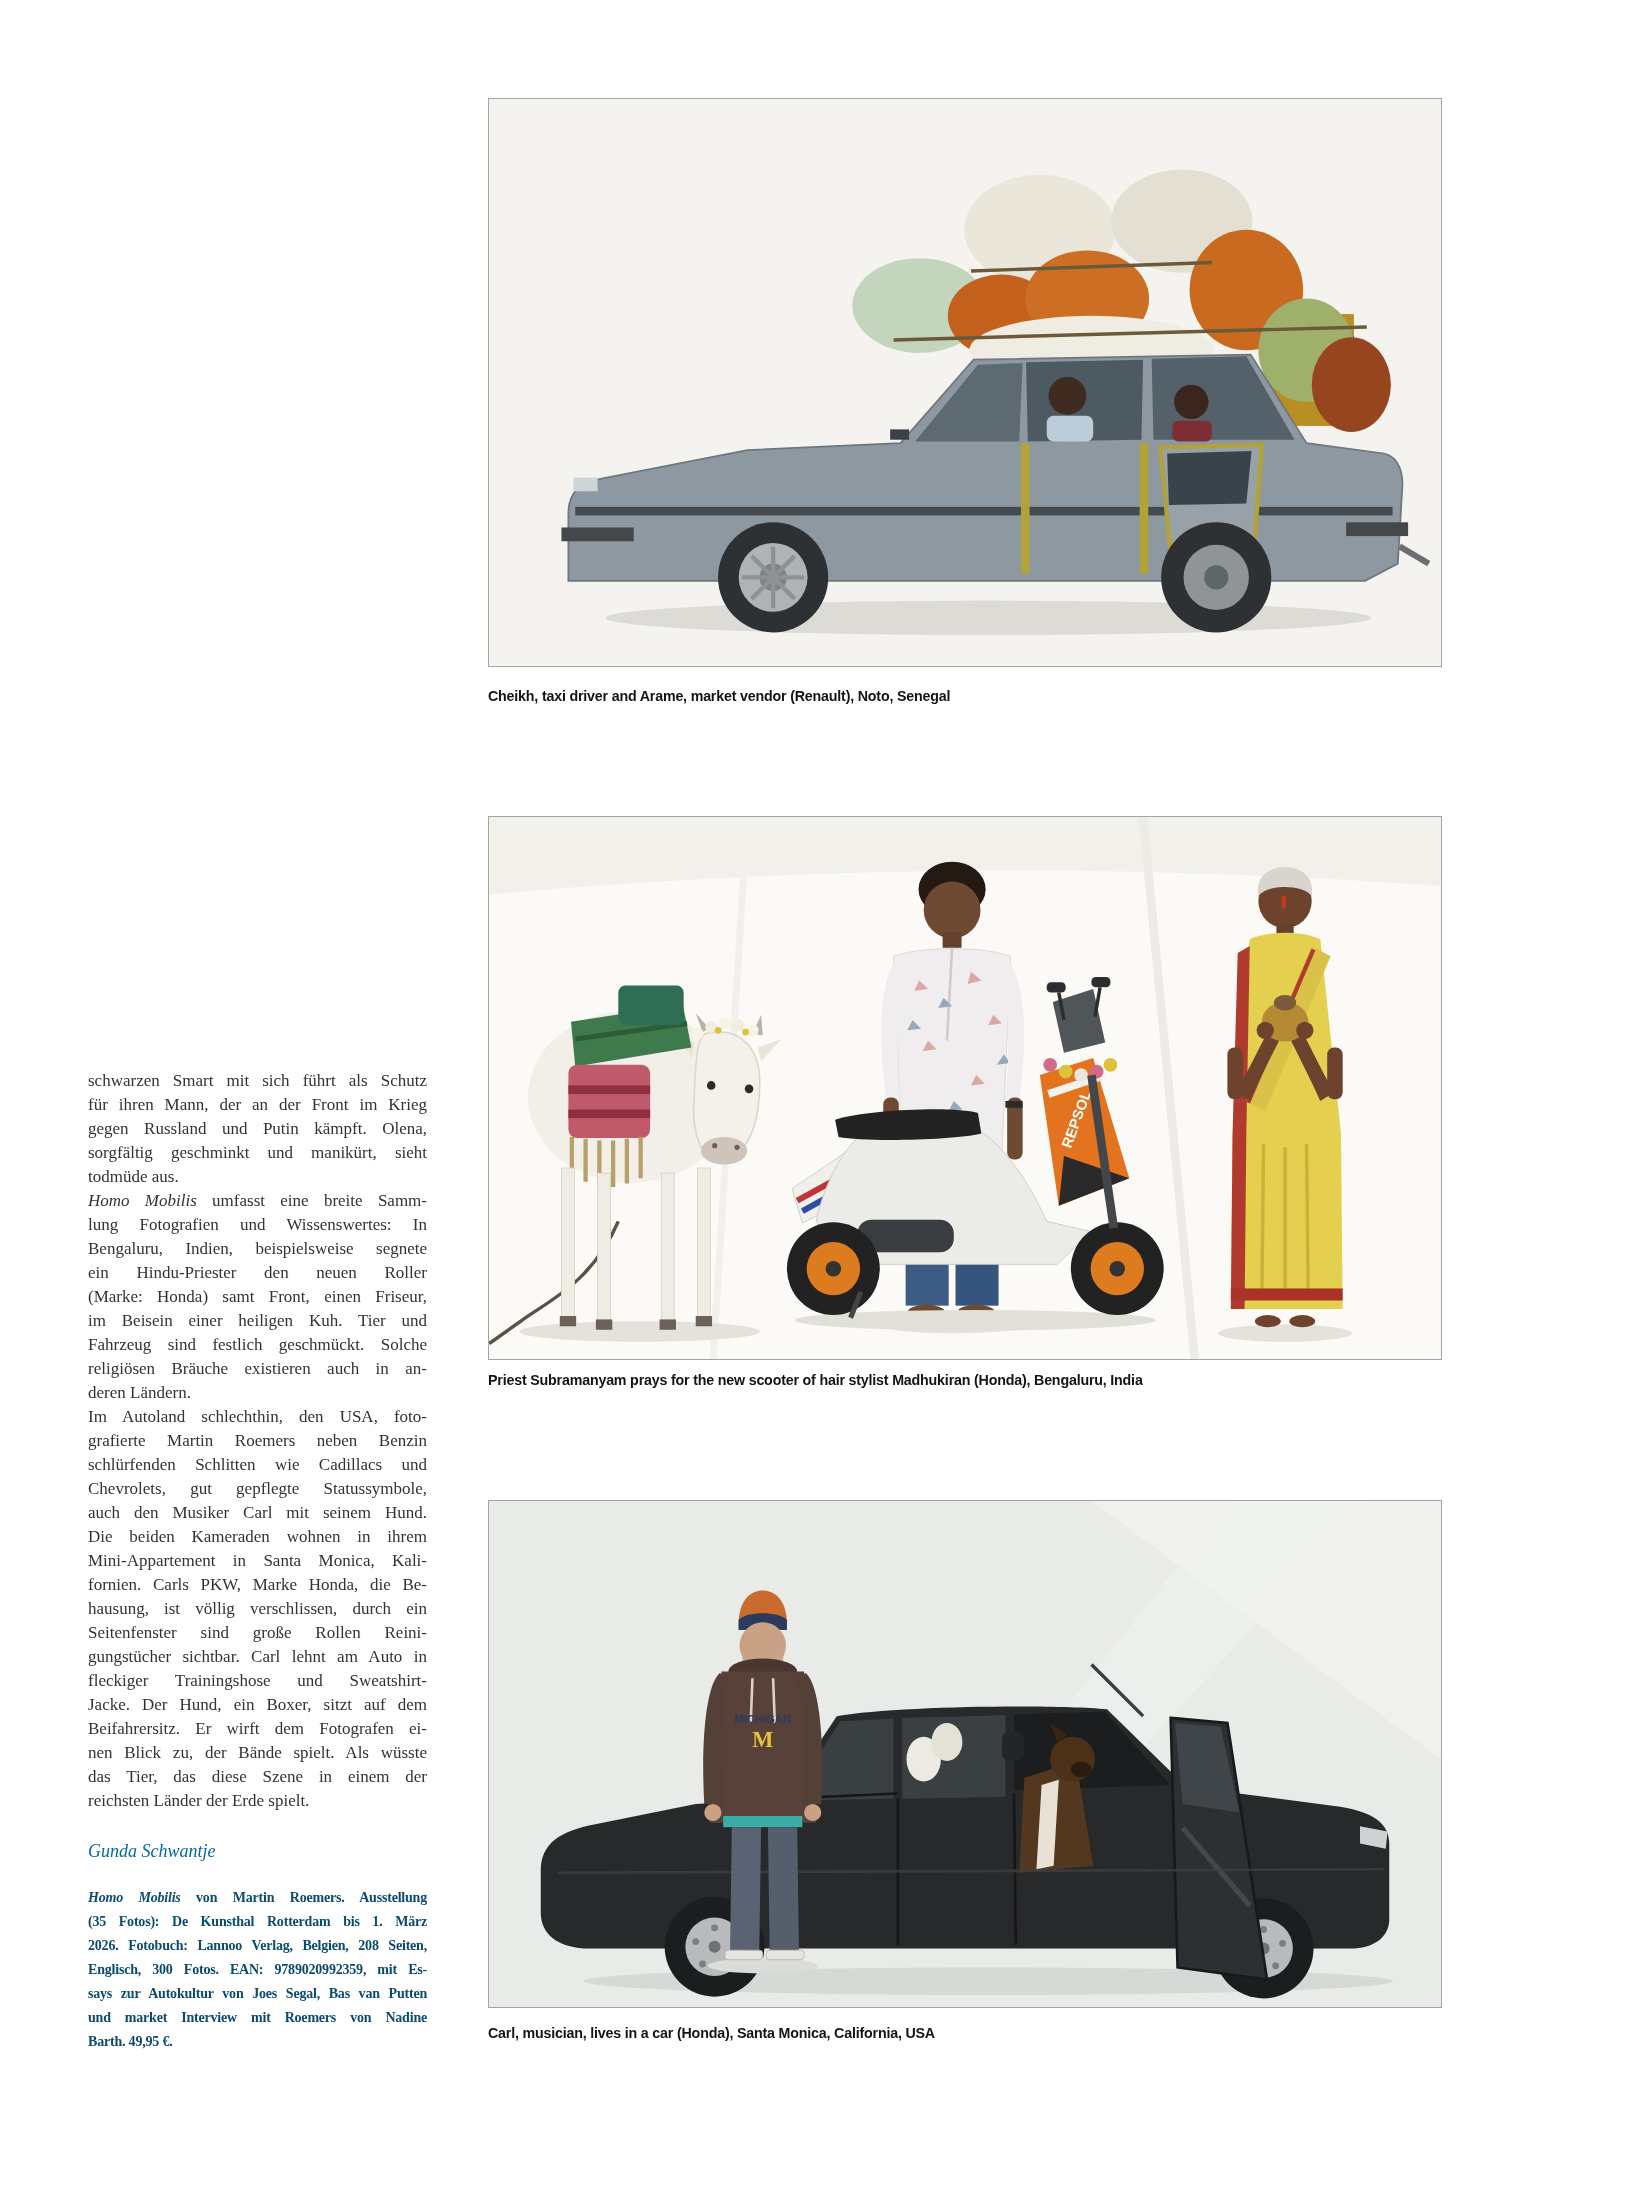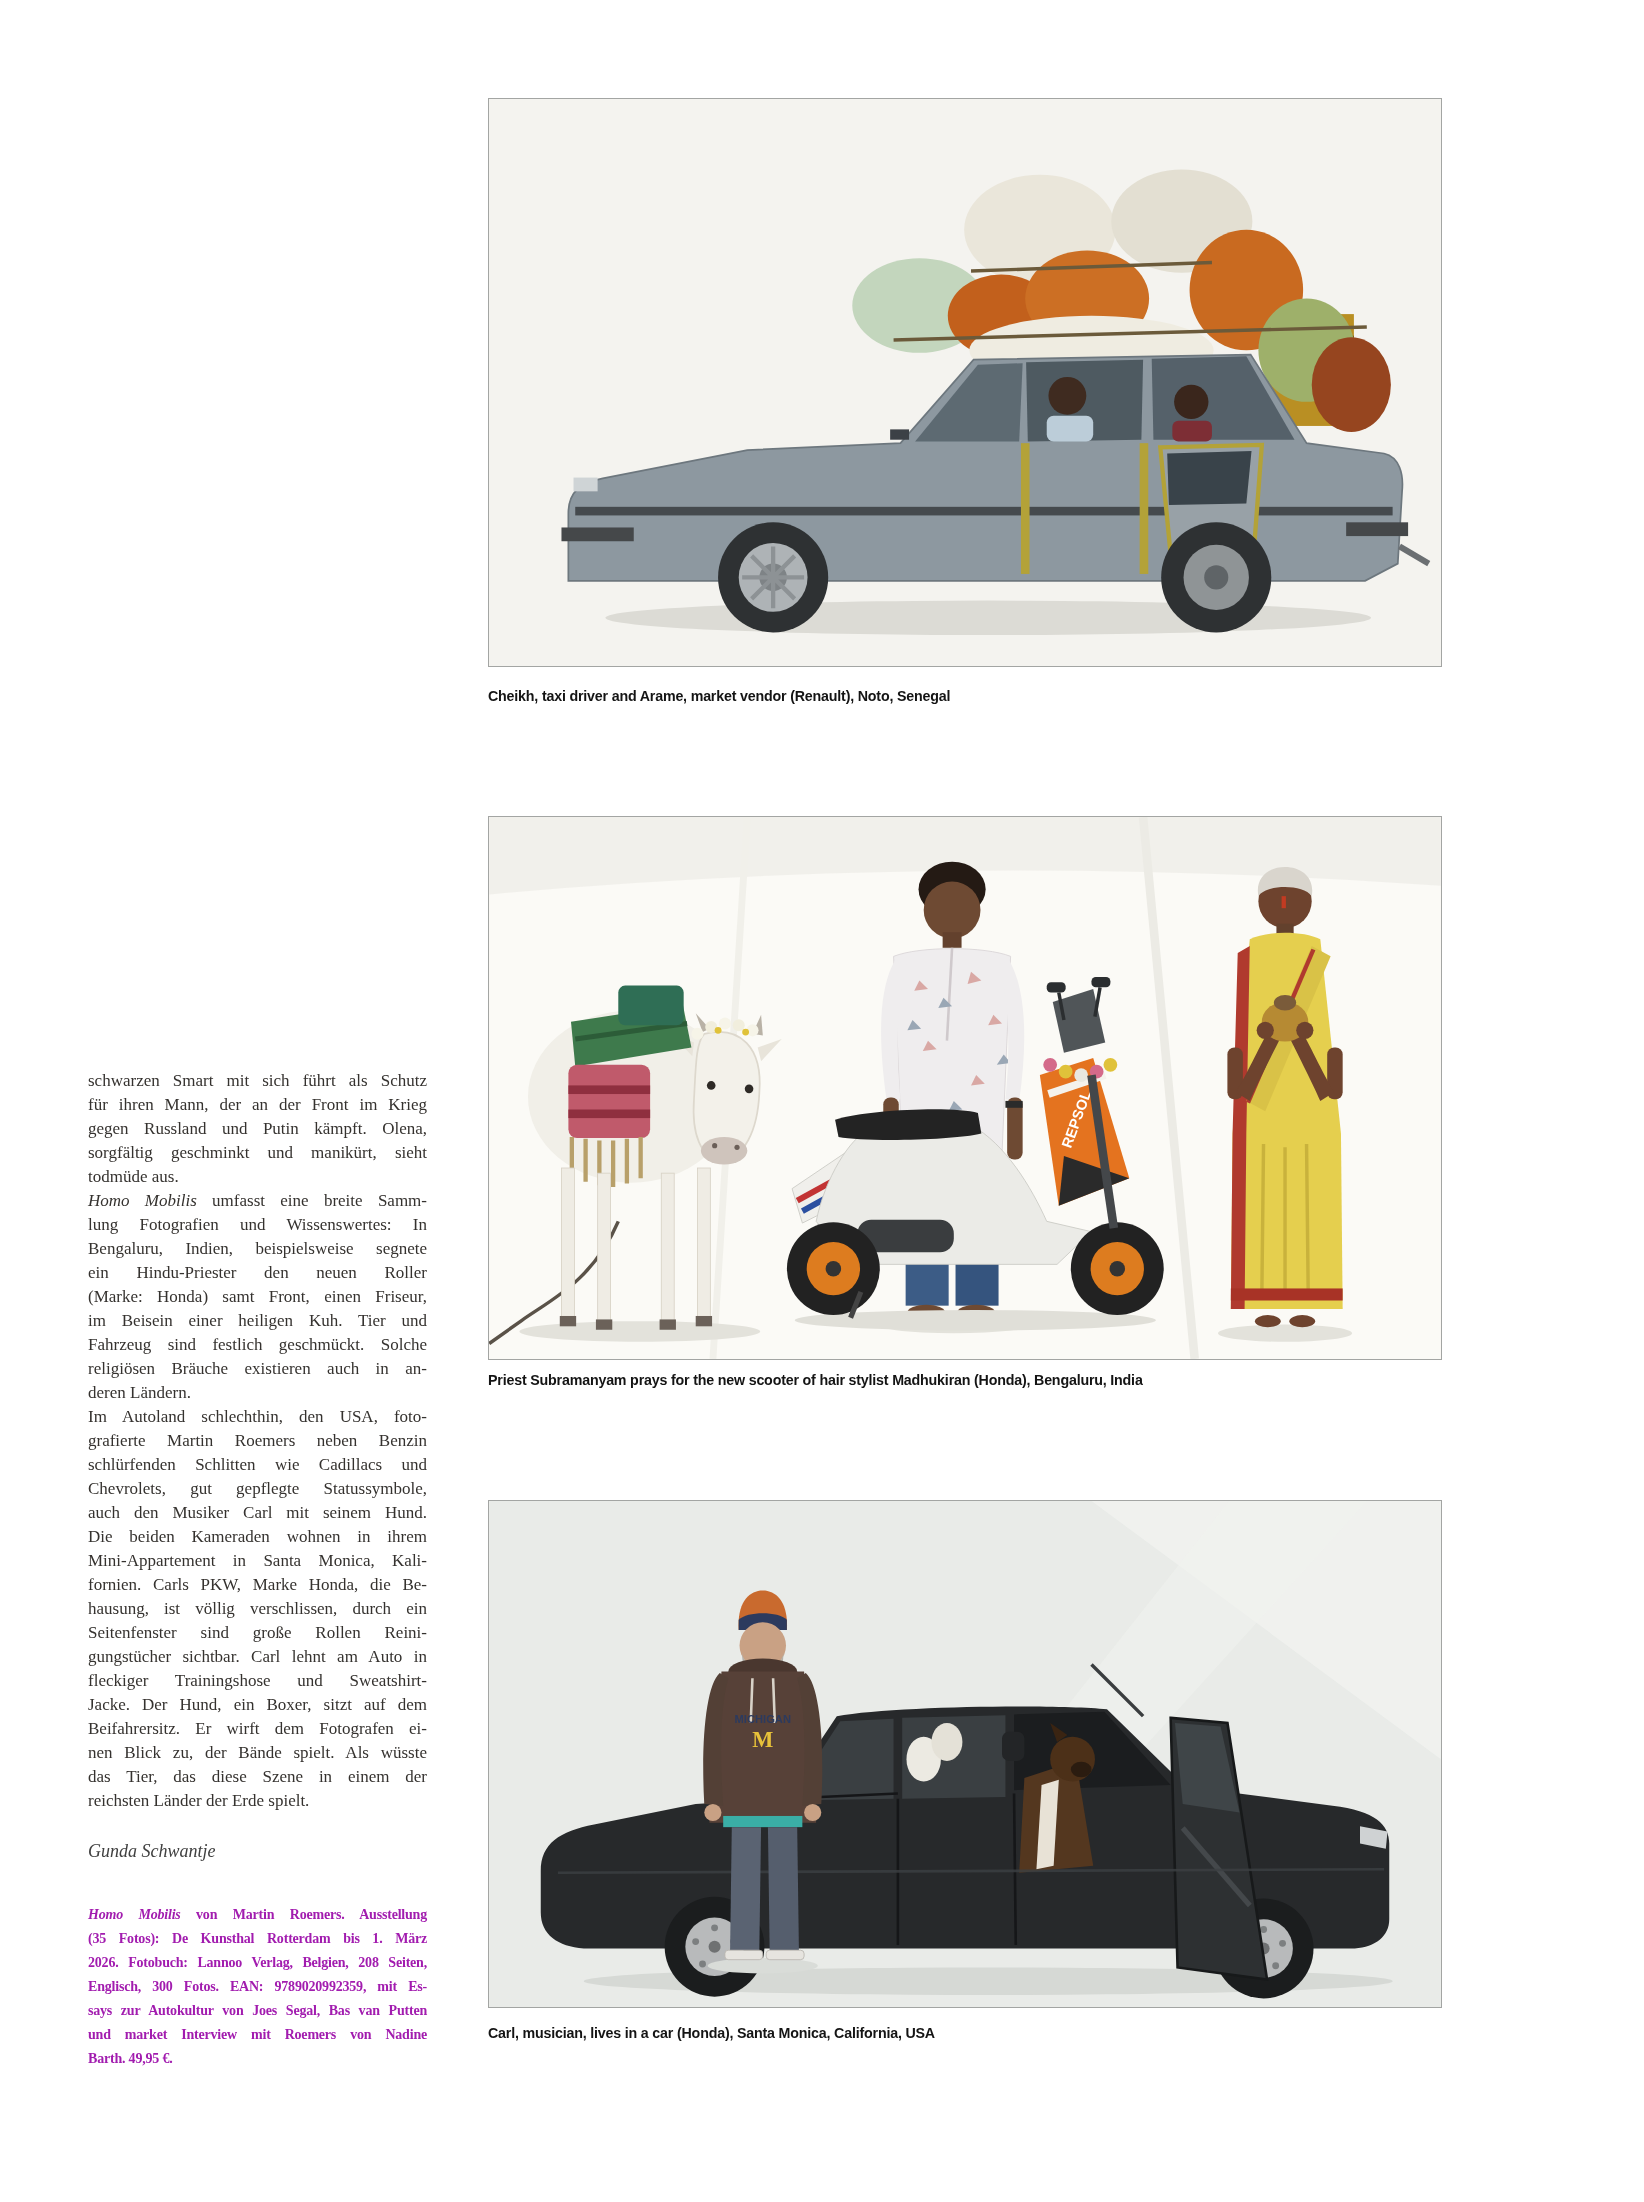--- a/index.html
+++ b/index.html
@@ -15,22 +15,22 @@
   .caption{position:absolute;left:488px;font-weight:bold;font-size:15px;line-height:18px;
            color:#141414;letter-spacing:-0.2px;transform:scaleX(0.95);transform-origin:left top;white-space:nowrap;}
   #caption1{top:687px;}
   #caption2{top:1371px;}
   #caption3{top:2024px;}
 
   .column{position:absolute;left:88px;top:1069px;width:339px;
           font-family:"Liberation Serif","DejaVu Serif",serif;font-size:17px;color:#35322f;}
   .column .jl{line-height:24px;text-align:justify;text-align-last:justify;}
   .column .jl.end{text-align-last:left;}
-  .byline{margin-top:26px;font-style:italic;font-size:18px;line-height:24px;color:#404040;}
-  .info{margin-top:40px;font-weight:bold;font-size:14px;letter-spacing:-0.2px;color:#a21caf;}
+  .byline{margin-top:26px;font-style:italic;font-size:18px;line-height:24px;color:#0369a1;}
+  .info{margin-top:23px;font-weight:bold;font-size:14px;letter-spacing:-0.2px;color:#0c4a6e;}
   .info .jl{line-height:24px;}
 
   .vert-mag{position:absolute;left:1599px;top:2133px;transform:rotate(-90deg);transform-origin:0 0;
             font-size:15.5px;letter-spacing:0.5px;color:#1a1a1a;white-space:nowrap;}
   .pagenum{position:absolute;left:1588px;top:2135px;font-weight:bold;font-size:30px;line-height:30px;
            color:#111;transform:scaleX(0.85);transform-origin:left top;}
   em{font-style:italic;}
 </style>
 </head>
 <body>

